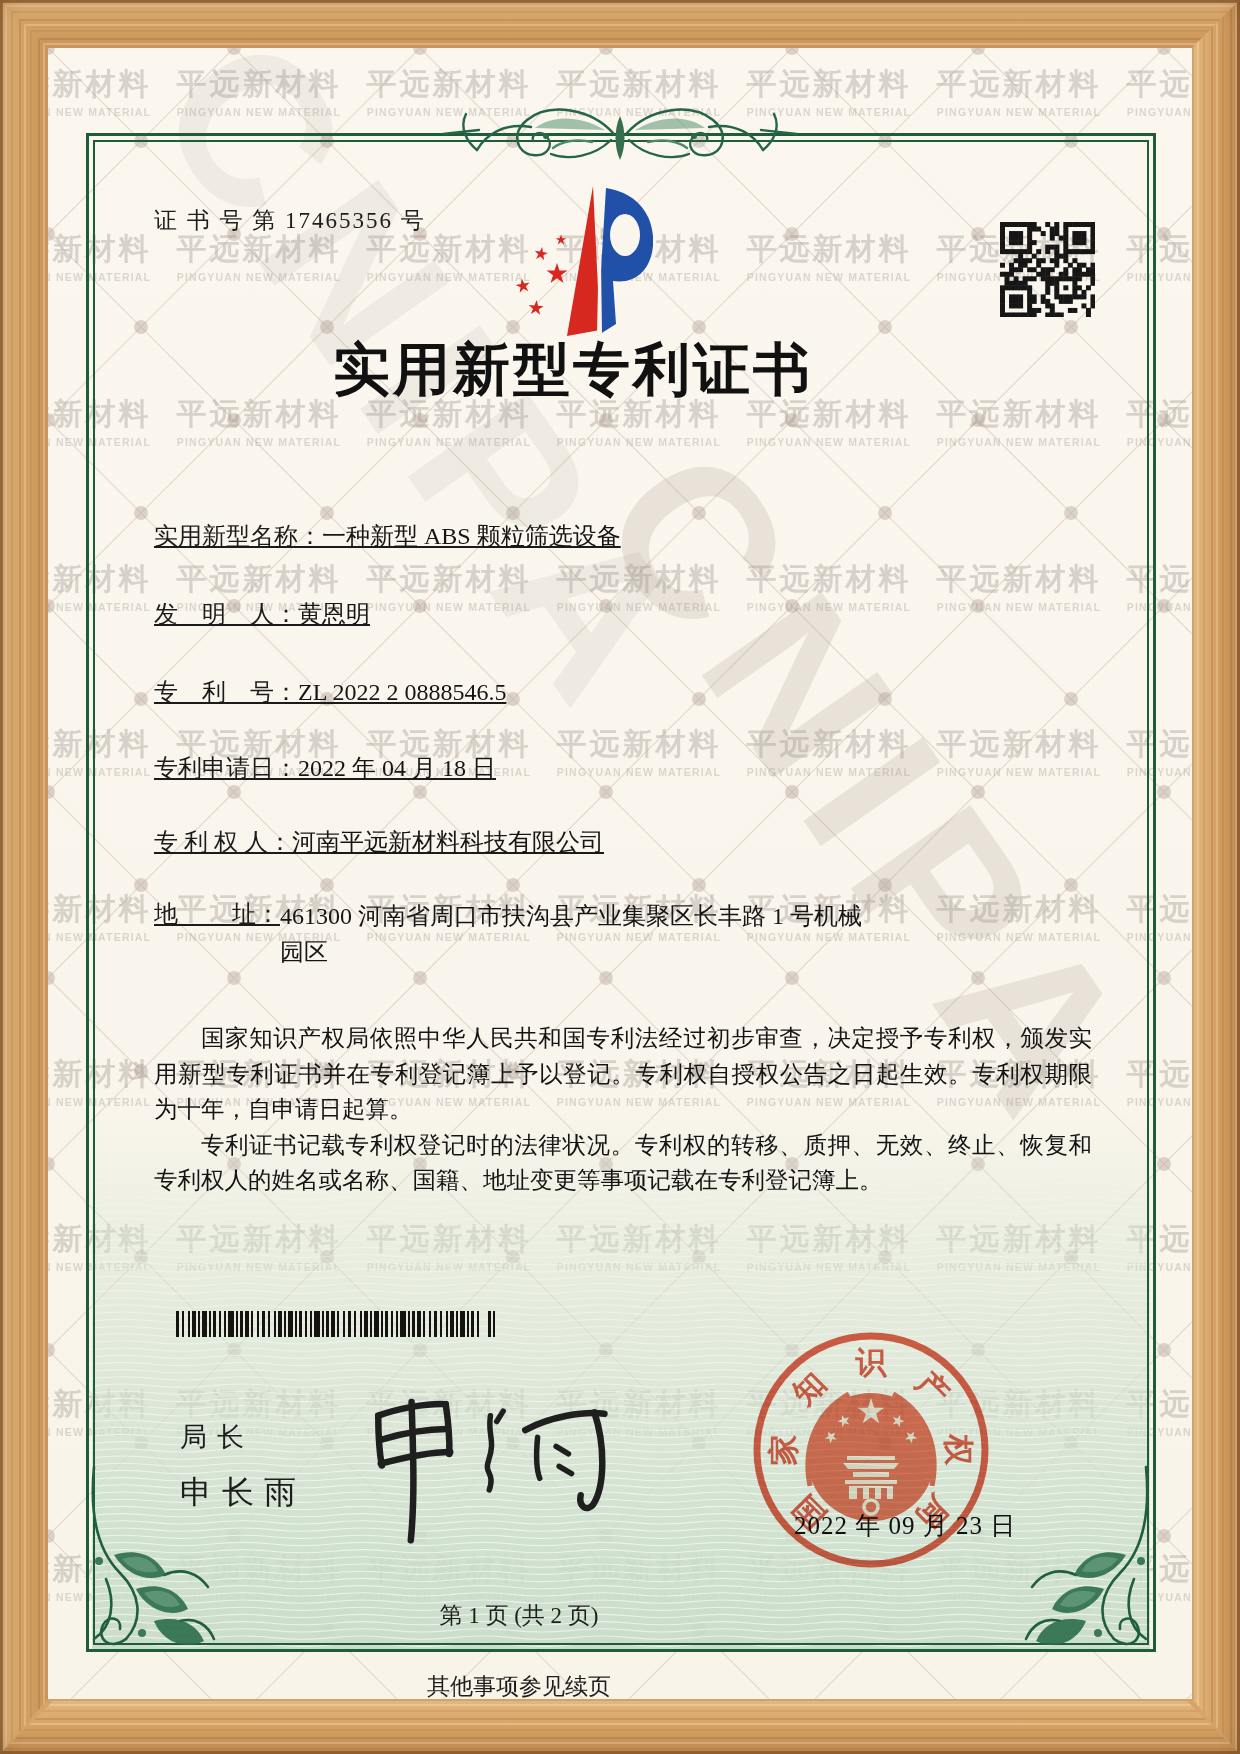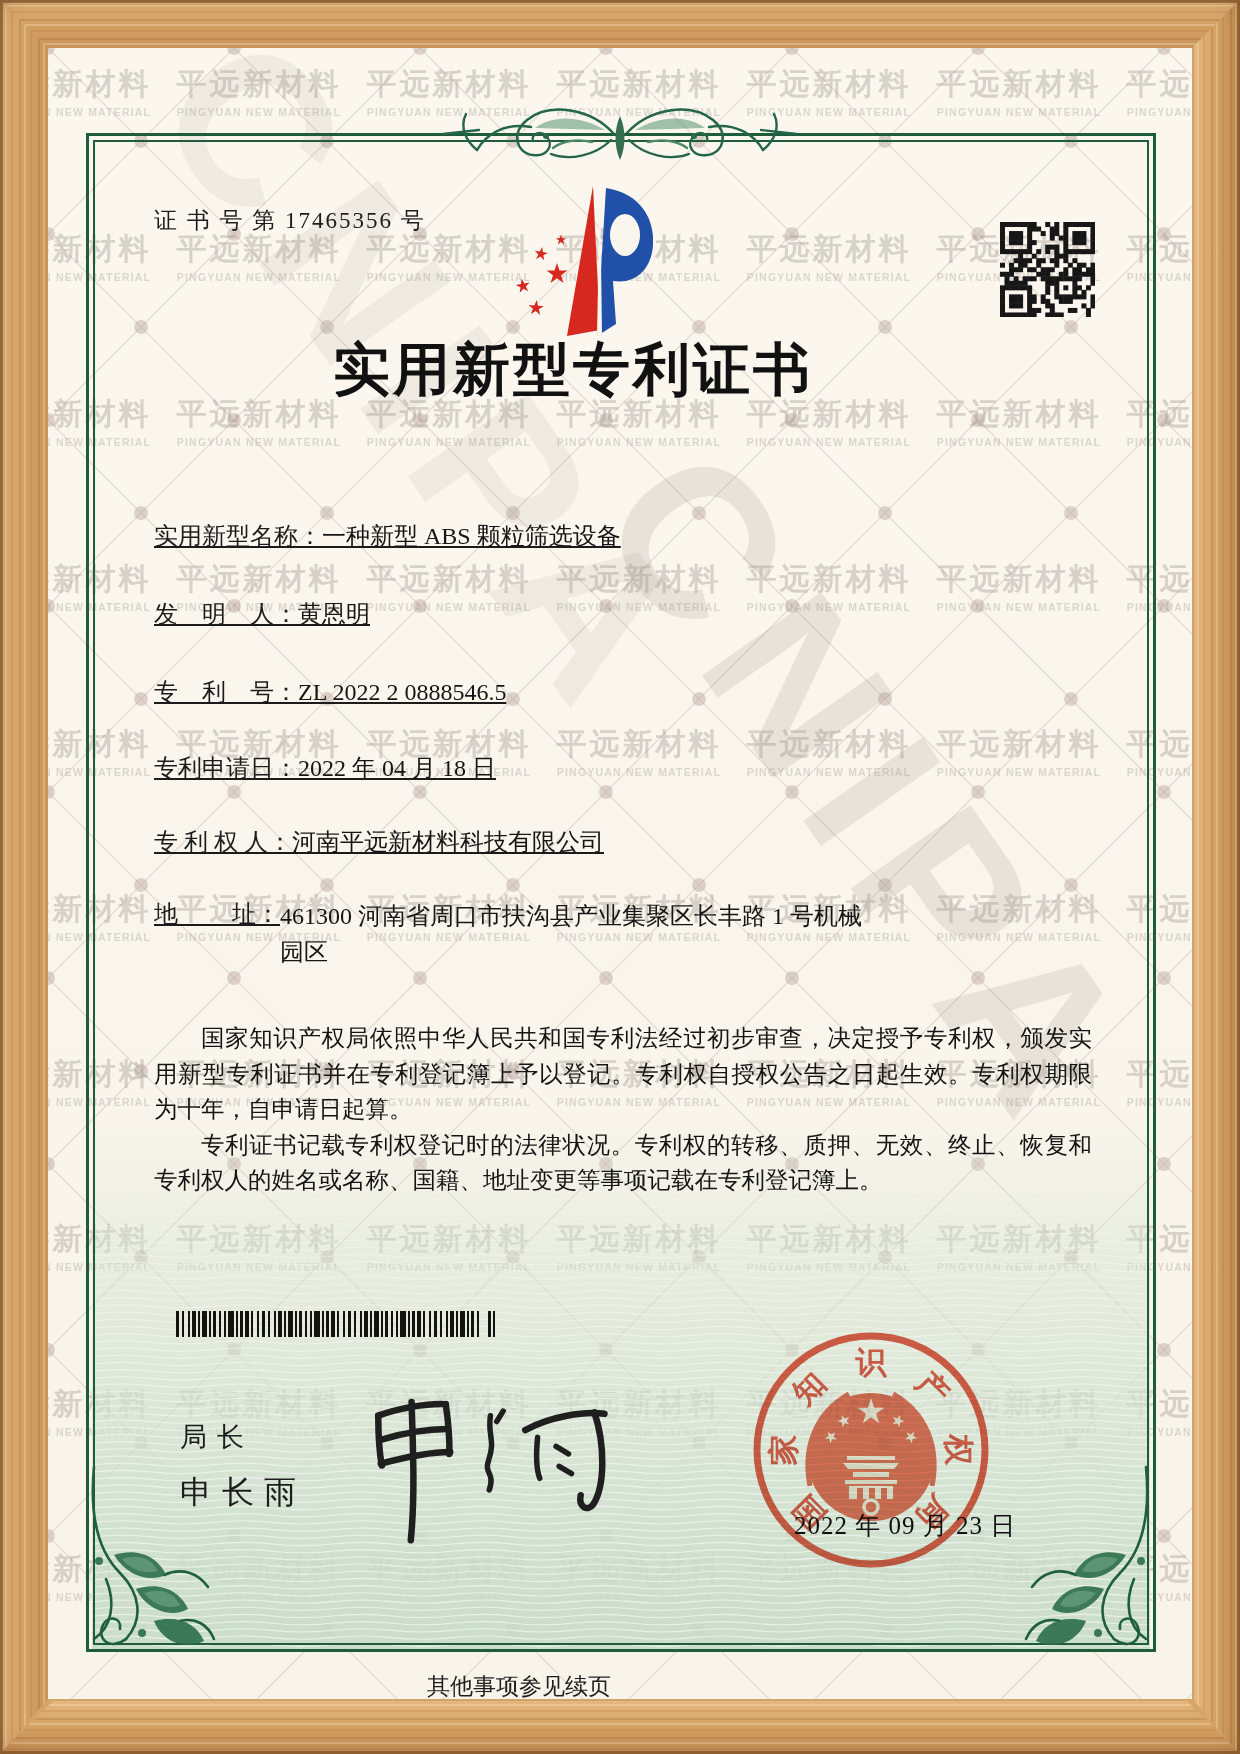--- a/index.html
+++ b/index.html
@@ -897,20 +897,21 @@
             <path d="M98,154 h52 v4 h-52 Z"></path>
             <path d="M102,160 h44 v13 h-44 Z"></path>
           </g>
       <rect x="110" y="162" width="6" height="11" fill="#e56a50"></rect>
           <rect x="122" y="162" width="6" height="11" fill="#e56a50"></rect>
           <rect x="134" y="162" width="6" height="11" fill="#e56a50"></rect>
           <circle cx="124" cy="181" r="7" fill="none" stroke="#f6ece2" stroke-width="3.5"></circle>
         </g>
     </svg>
 
+    <div class="t page-info">第 1 页 (共 2 页)</div>
     <div class="t footer-note">其他事项参见续页</div>
   </div>
 
   <div class="wood h wt"></div>
   <div class="wood h wb"></div>
   <div class="wood v wl"></div>
   <div class="wood v wr"></div>
 </div>
 
 </body></html>

